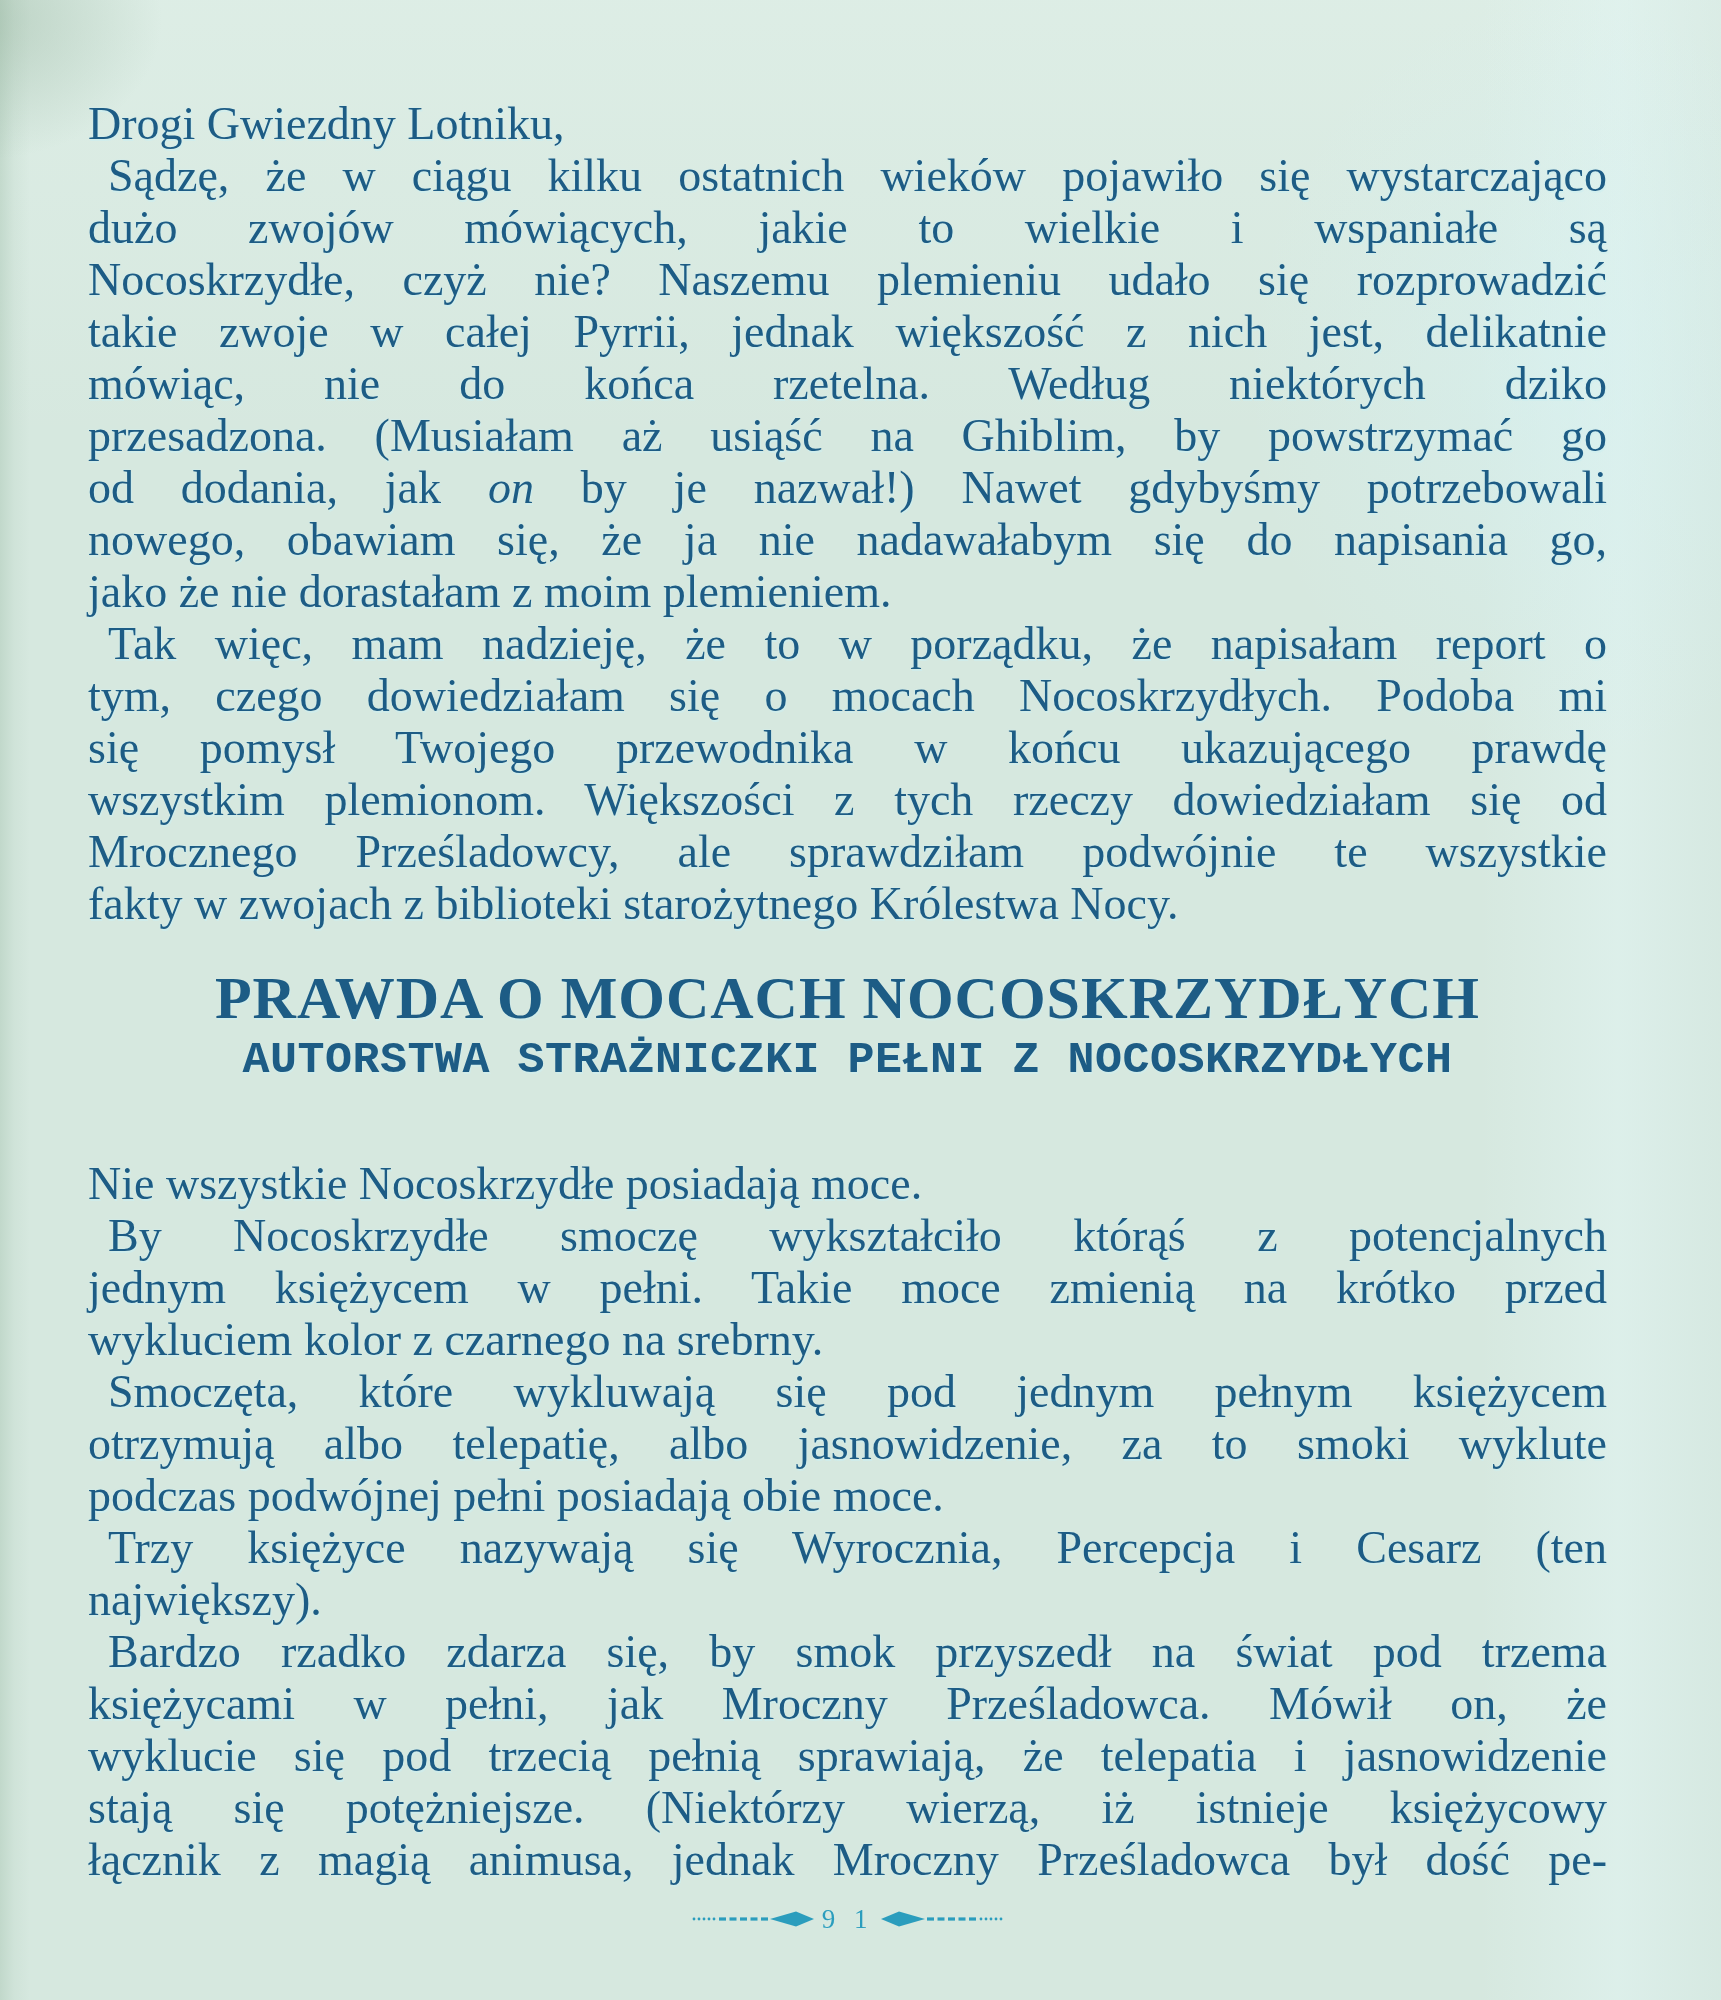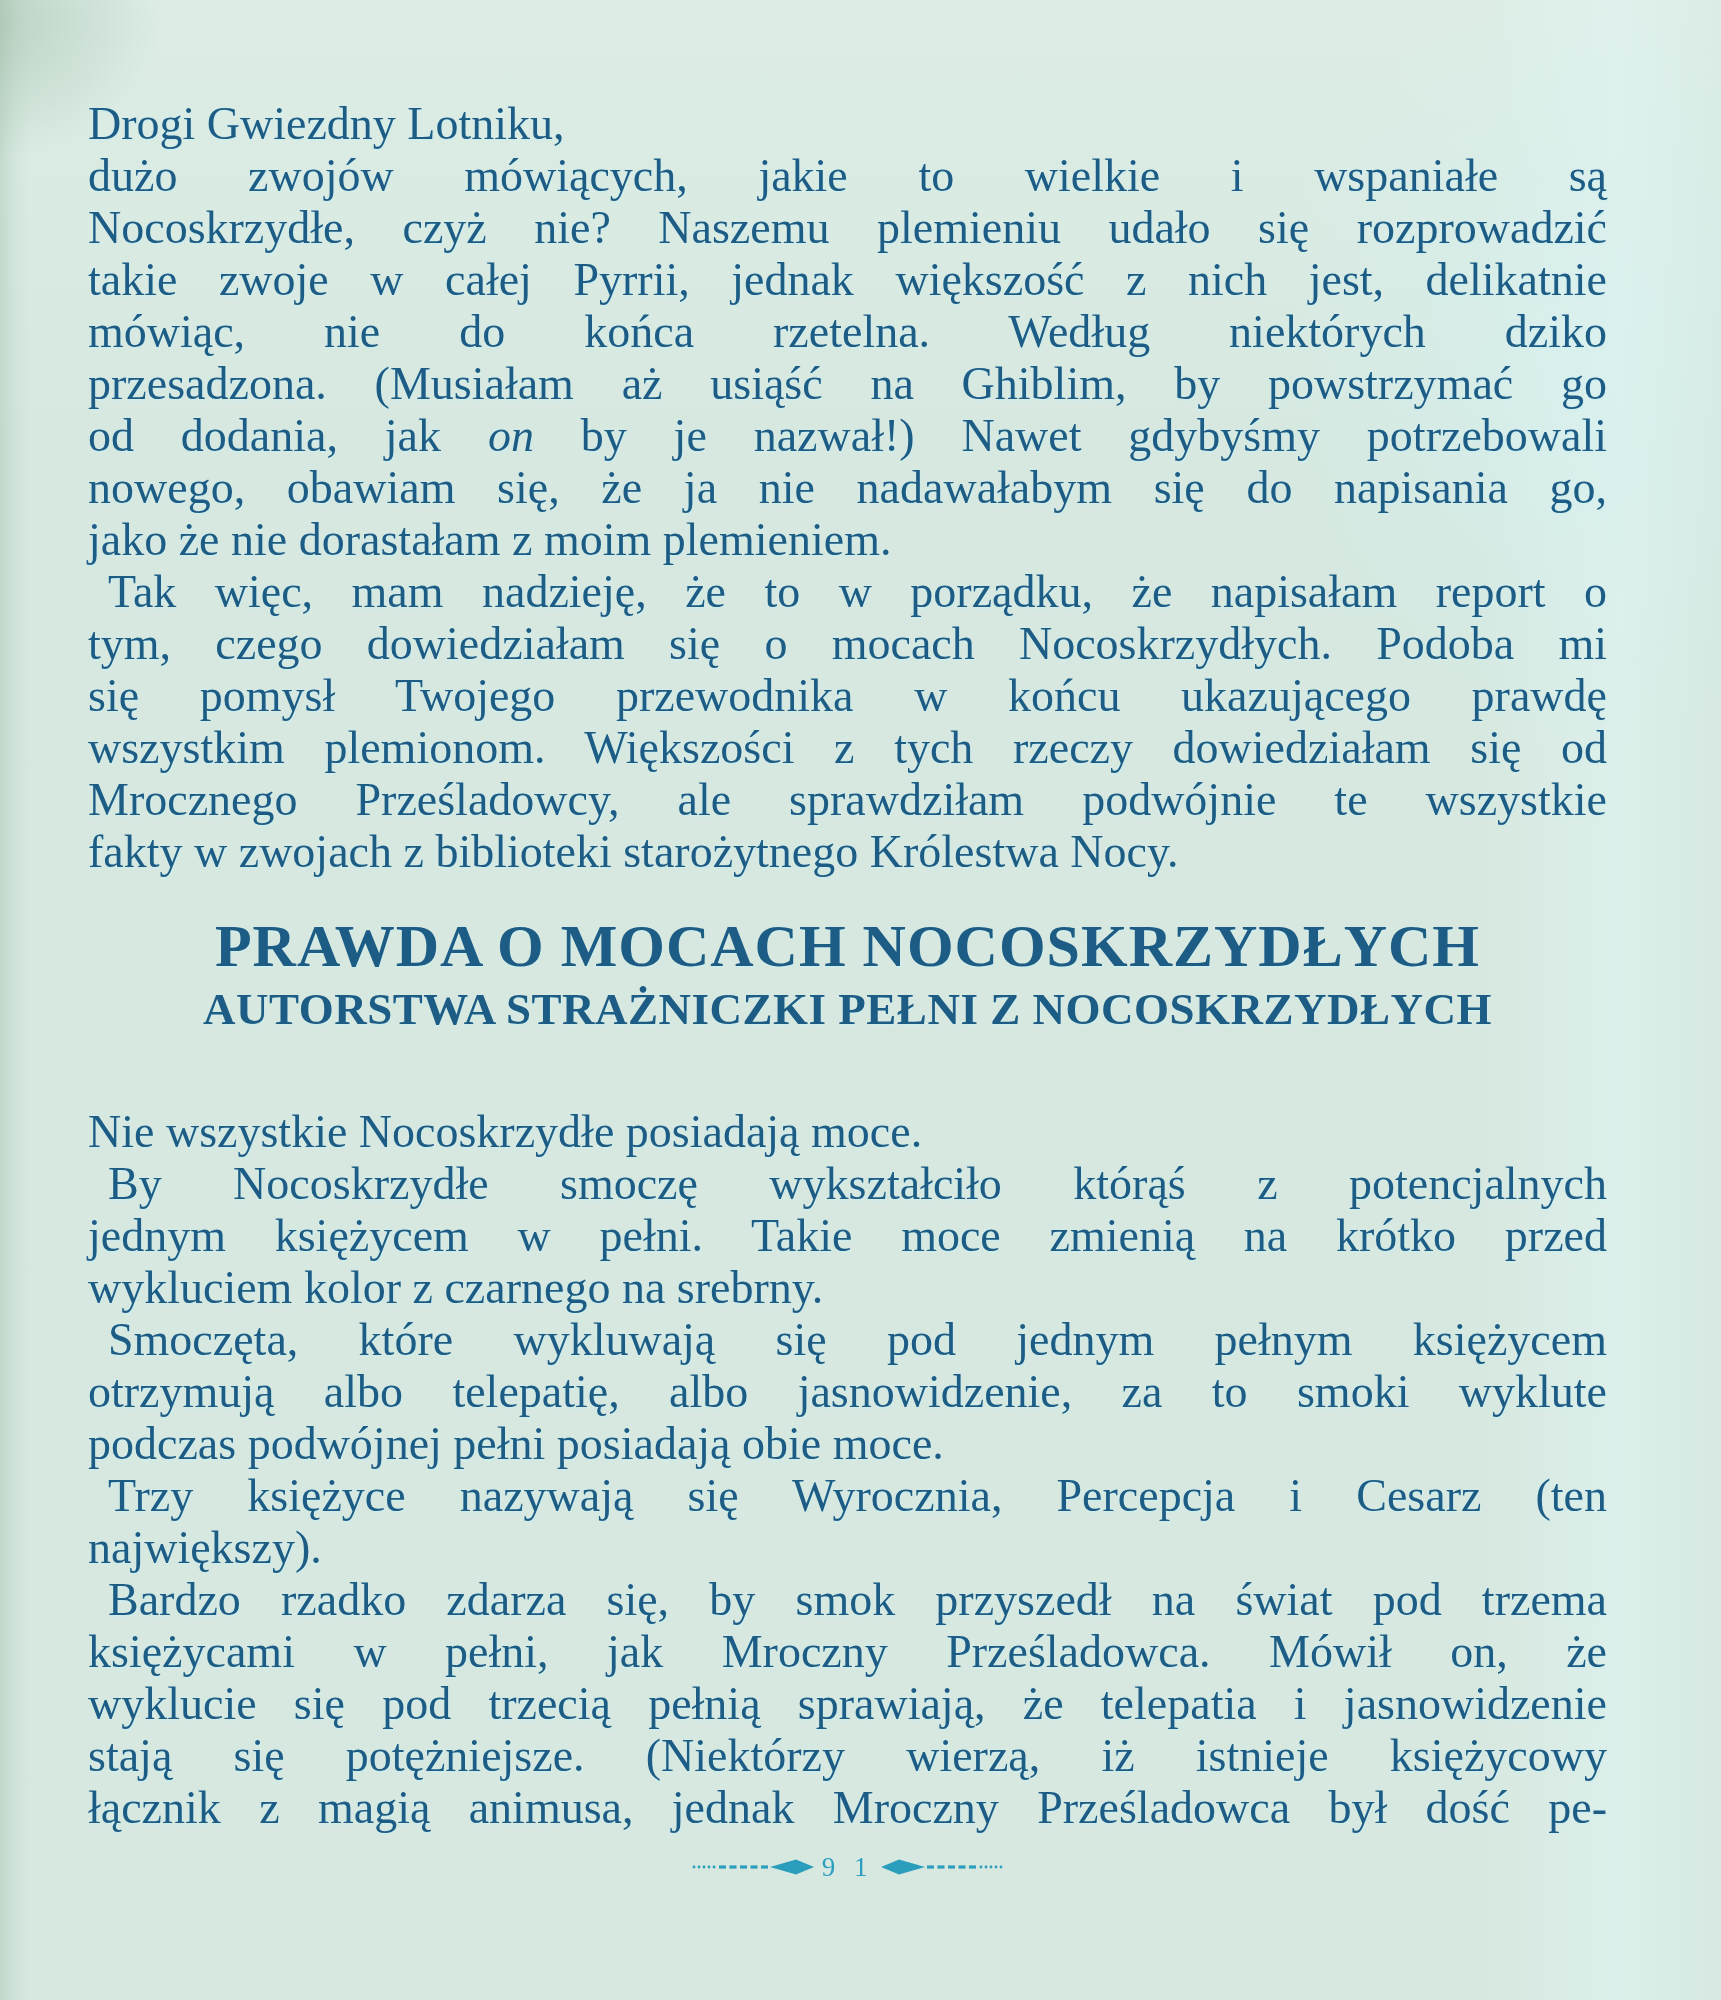--- a/index.html
+++ b/index.html
@@ -49,20 +49,21 @@
     letter-spacing: 1px;
     text-shadow: 1px 2px 0 rgba(205,238,240,0.55);
   }
   .h2 {
     font-size: 45px;
     line-height: 50px;
     margin-top: 6px;
     font-weight: bold;
     letter-spacing: 0.5px;
     text-shadow: 1px 2px 0 rgba(205,238,240,0.55);
+    font-family: Liberation Mono, monospace;
   }
   .report { margin-top: 72px; }
   .footer {
     margin-top: 12px;
     display: flex;
     justify-content: center;
     align-items: center;
     gap: 8px;
     color: #2b9dbd;
   }
@@ -78,20 +79,21 @@
 <body>
 
 <div class="page">
   <div class="text-block">
 
     <div class="letter">
         <div class="para">
           <div class="line"><span>Drogi Gwiezdny Lotniku,</span></div>
         </div>
         <div class="para">
+          <div class="line j first-ind"><span>Sądzę, że w ciągu kilku ostatnich wieków pojawiło się wystarczająco</span></div>
           <div class="line j"><span>dużo zwojów mówiących, jakie to wielkie i wspaniałe są</span></div>
           <div class="line j"><span>Nocoskrzydłe, czyż nie? Naszemu plemieniu udało się rozprowadzić</span></div>
           <div class="line j"><span>takie zwoje w całej Pyrrii, jednak większość z nich jest, delikatnie</span></div>
           <div class="line j"><span>mówiąc, nie do końca rzetelna. Według niektórych dziko</span></div>
           <div class="line j"><span>przesadzona. (Musiałam aż usiąść na Ghiblim, by powstrzymać go</span></div>
           <div class="line j"><span>od dodania, jak </span><span class="it">on</span><span> by je nazwał!) Nawet gdybyśmy potrzebowali</span></div>
           <div class="line j"><span>nowego, obawiam się, że ja nie nadawałabym się do napisania go,</span></div>
           <div class="line"><span>jako że nie dorastałam z moim plemieniem.</span></div>
         </div>
         <div class="para">

